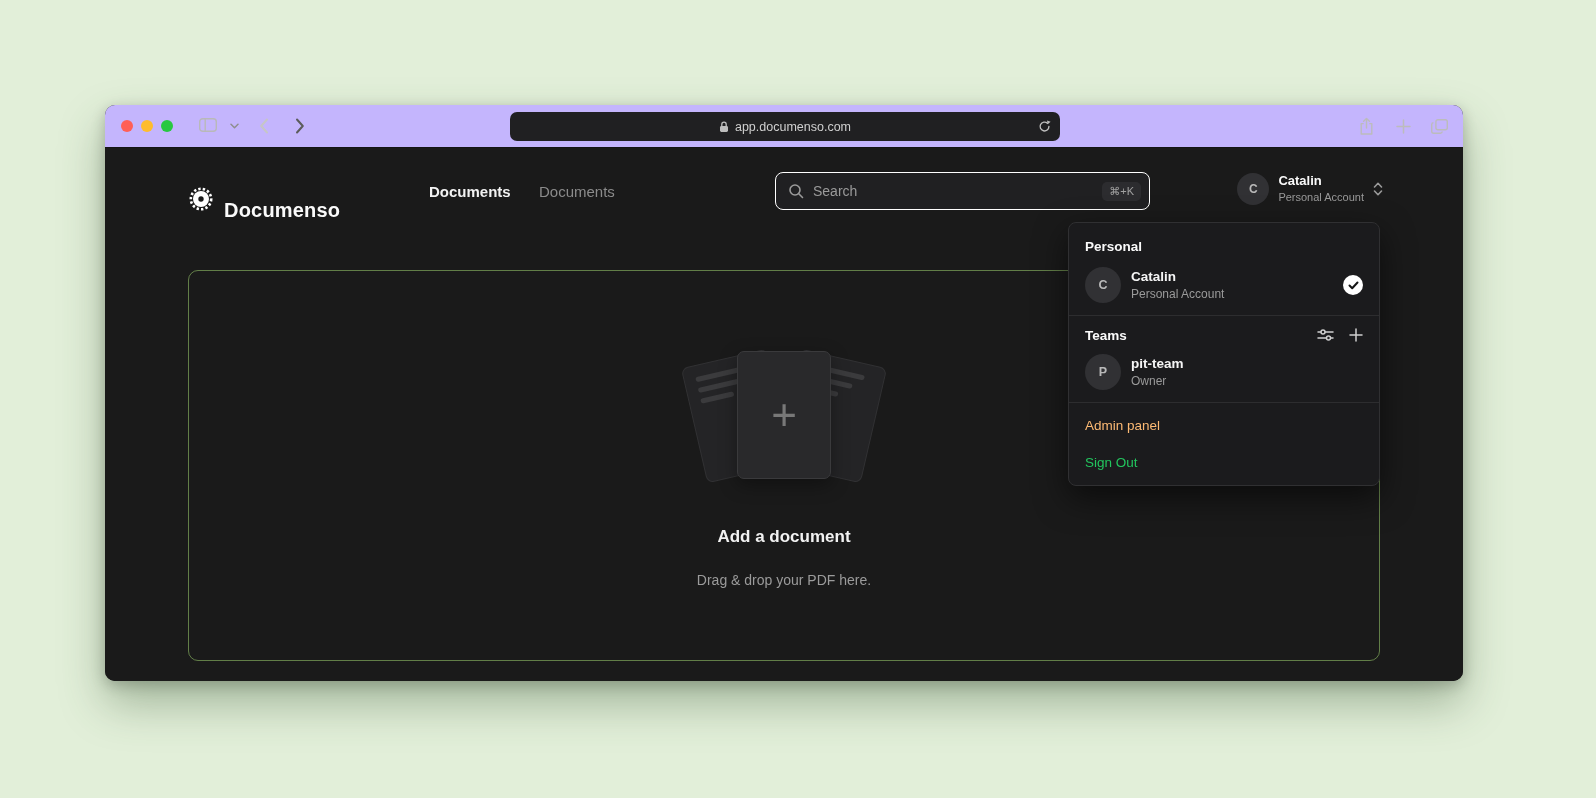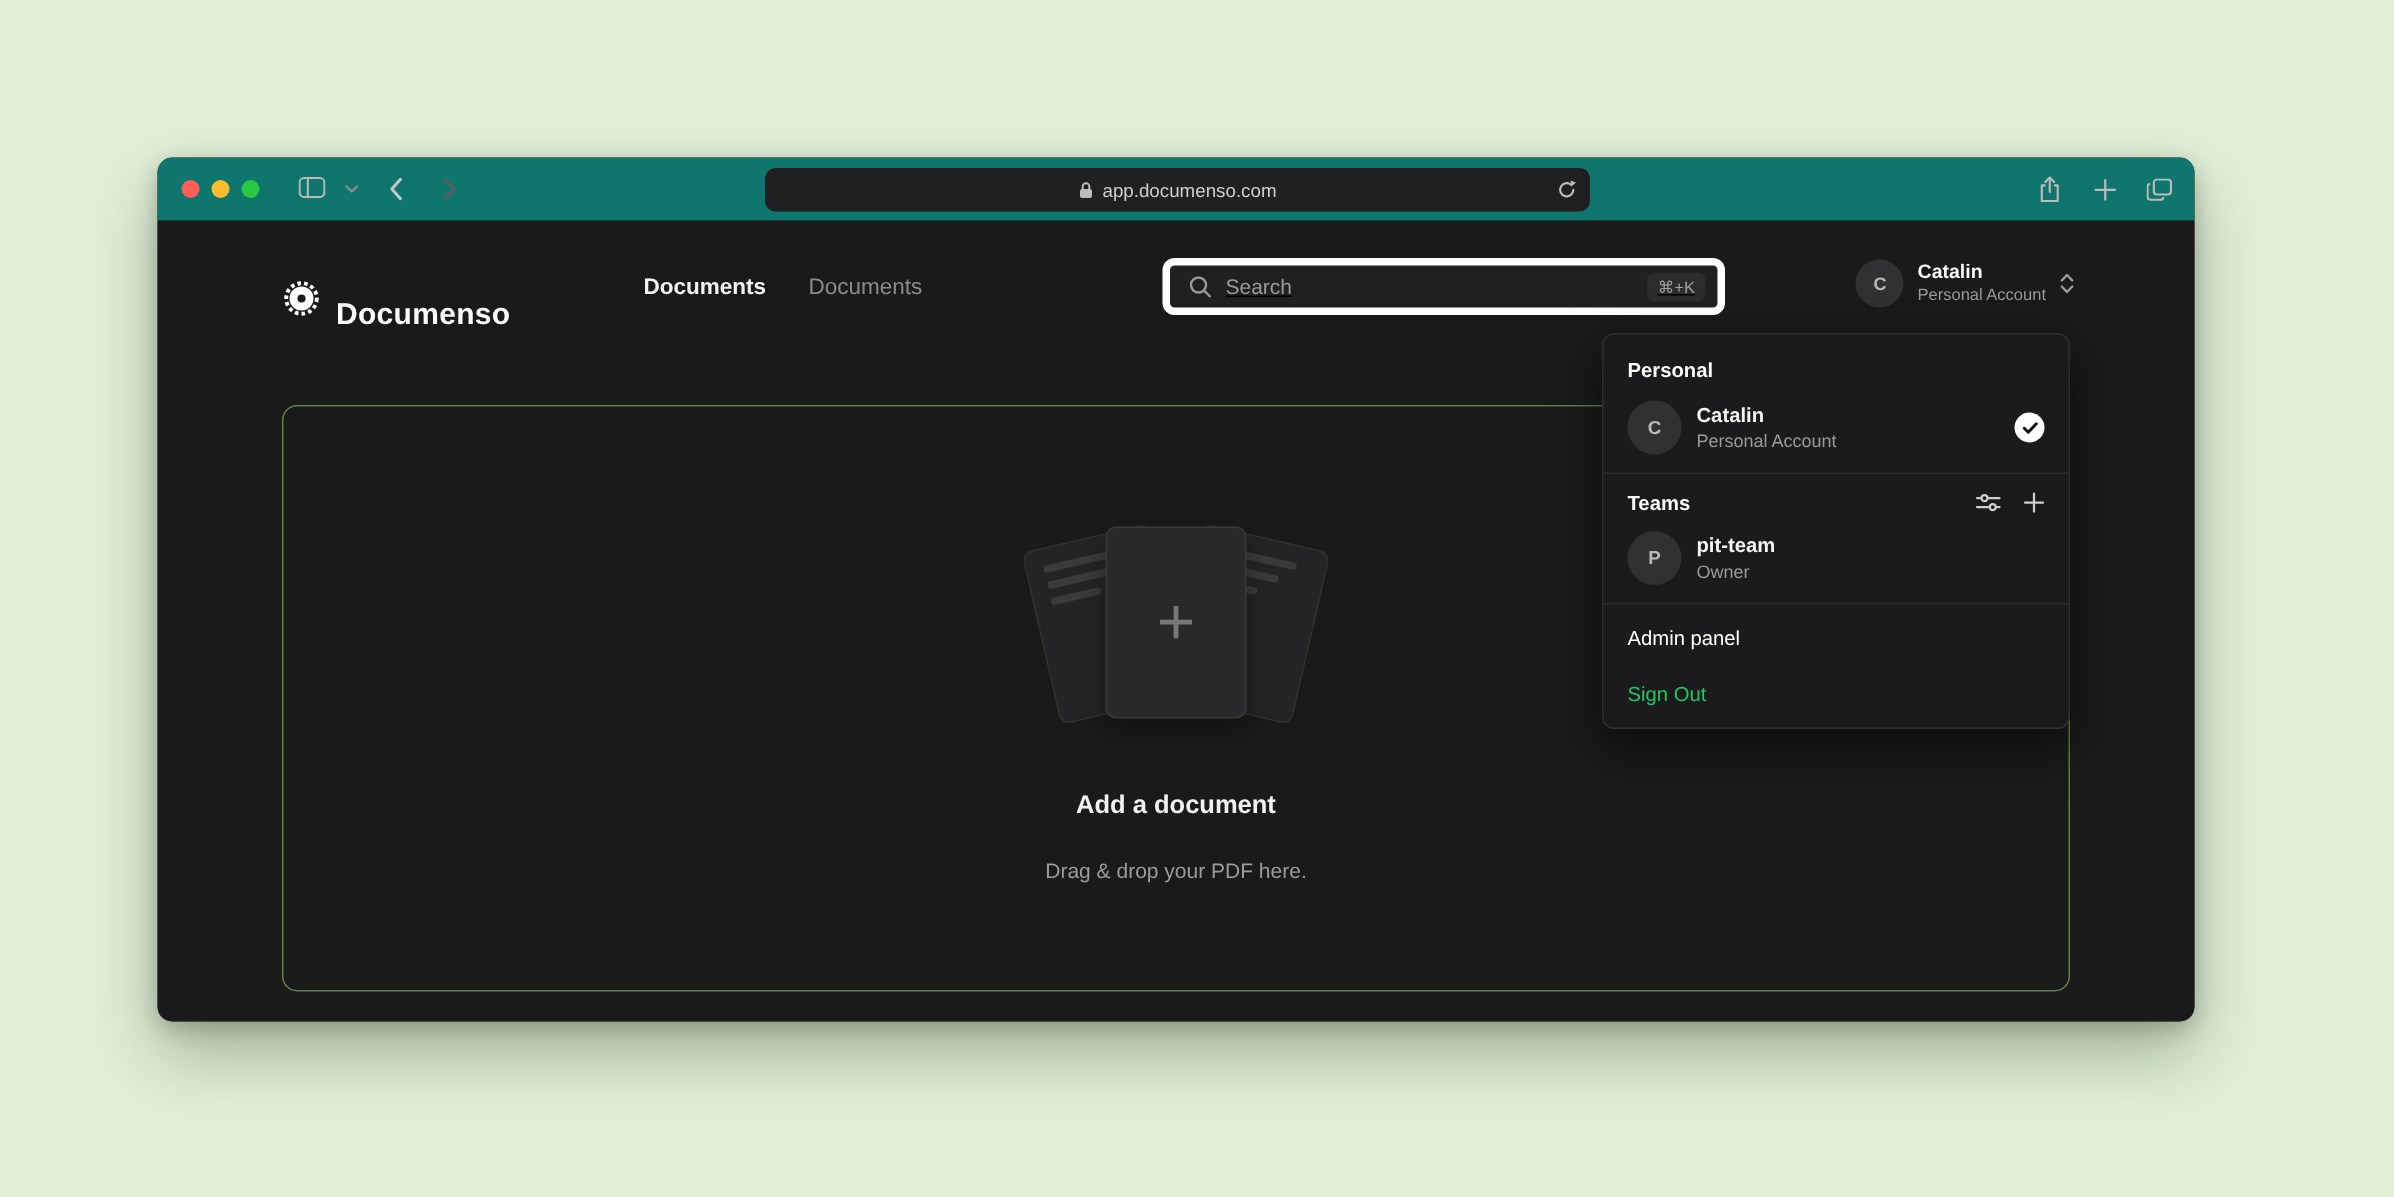--- a/index.html
+++ b/index.html
@@ -11,21 +11,21 @@
   }
   .stage { position: relative; width: 1596px; height: 798px; background: #e2efd9; }
 
   
   .window {
     position: absolute; left: 105px; top: 105px; width: 1358px; height: 576px;
     border-radius: 10px; overflow: hidden; background: #1a1a1a;
     box-shadow: 0 22px 45px rgba(55, 85, 50, 0.38), 0 4px 14px rgba(0,0,0,0.22);
   }
   .toolbar {
-    position: relative; height: 43px; background: #0f766e;
+    position: relative; height: 43px; background: #c4b5fd;
     border-bottom: 1px solid #151515;
   }
   .traffic { position: absolute; left: 16px; top: 15px; display: flex; gap: 8px; }
   .tl { width: 12px; height: 12px; border-radius: 50%; display: inline-block; cursor: pointer; }
   .tl.red { background: #ff5f57; }
   .tl.yellow { background: #febc2e; }
   .tl.green { background: #28c840; }
 
   .tb-btn { position: absolute; background: none; border: none; cursor: pointer; display: flex; align-items: center; justify-content: center; padding: 0; }
   .btn-sidebar   { left: 94px;  top: 13px; }
@@ -50,22 +50,22 @@
 
   .brand { position: absolute; left: 83px; top: 27px; display: flex; align-items: center; gap: 10px; cursor: pointer; }
   .brand-name { color: #fafafa; font-size: 20px; font-weight: 700; letter-spacing: 0.2px; margin-top: 24px; }
 
   .nav-link { position: absolute; top: 35px; font-size: 15px; cursor: pointer; text-decoration: none; margin-left: 29px; }
   .nav-documents { left: 295px; color: #f2f2f2; font-weight: 600; }
   .nav-templates { left: 405px; color: #8b8b8b; font-weight: 500; }
 
   .search {
     position: absolute; left: 670px; top: 24px; width: 375px; height: 38px;
-    background: #202022; border: 5px solid #ffffff; border-radius: 8px;
-    display: flex; align-items: center; gap: 9px; padding: 0 8px 0 12px; text-decoration: underline;
+    background: #202022; border: 1px solid #ffffff; border-radius: 8px;
+    display: flex; align-items: center; gap: 9px; padding: 0 8px 0 12px;
   }
   .search input {
     flex: 1; min-width: 0; background: transparent; border: none; outline: none;
     color: #e8e8e8; font-size: 14px; font-family: "Liberation Sans", sans-serif;
   }
   .search input::placeholder { color: #9a9a9a; }
   .kbd { background: #2c2c2f; border-radius: 5px; padding: 3px 7px; font-size: 11px; color: #a0a0a0; }
 
   .account { position: absolute; right: 80px; top: 25px; display: flex; align-items: center; gap: 9px; cursor: pointer; }
   .avatar {
@@ -118,21 +118,21 @@
   .row-name { color: #f5f5f5; font-size: 13.5px; font-weight: 600; }
   .row-sub { color: #9a9a9a; font-size: 12px; }
   .check {
     margin-left: auto; width: 20px; height: 20px; border-radius: 50%; background: #ffffff;
     display: flex; align-items: center; justify-content: center; flex: none;
   }
   .menu-div { height: 1px; background: #2d2d2f; margin: 2px 0 4px; }
   .menu-teams-header { display: flex; padding: 8px 16px 6px; }
   .menu-teams-header .menu-label2 { flex: 1; font-size: 13.5px; font-weight: 700; color: #fafafa; }
   .team-icon-btn { background: none; border: none; cursor: pointer; padding: 0; margin-left: 15px; display: inline-flex; }
-  .menu-action { padding: 11px 16px; font-size: 13.5px; color: #ffffff; cursor: pointer; }
+  .menu-action { padding: 11px 16px; font-size: 13.5px; color: #fdba74; cursor: pointer; }
   .menu-action.danger { color: #22c55e; }
 </style>
 </head>
 <body>
 
 <div class="stage">
   <div class="window">
 
     <div class="toolbar">
       <div class="traffic">

